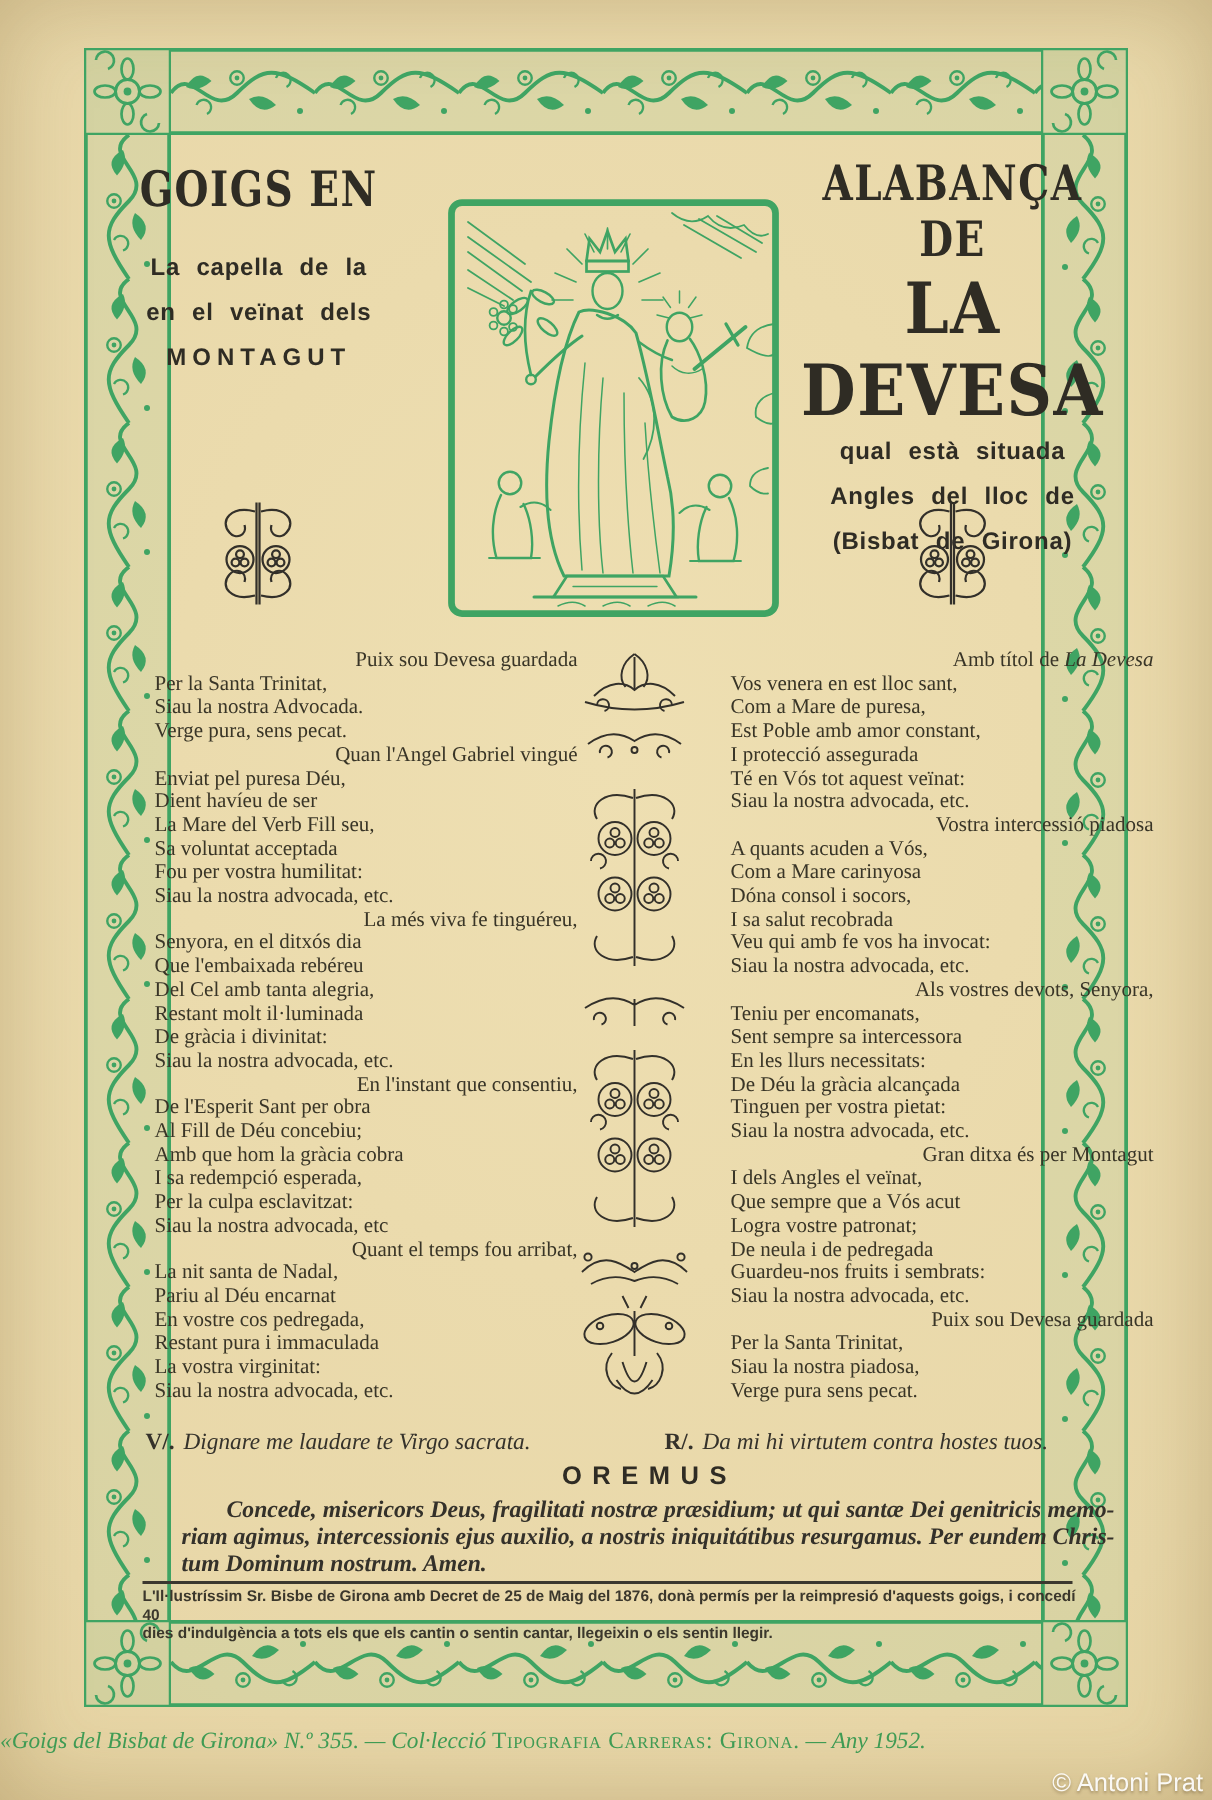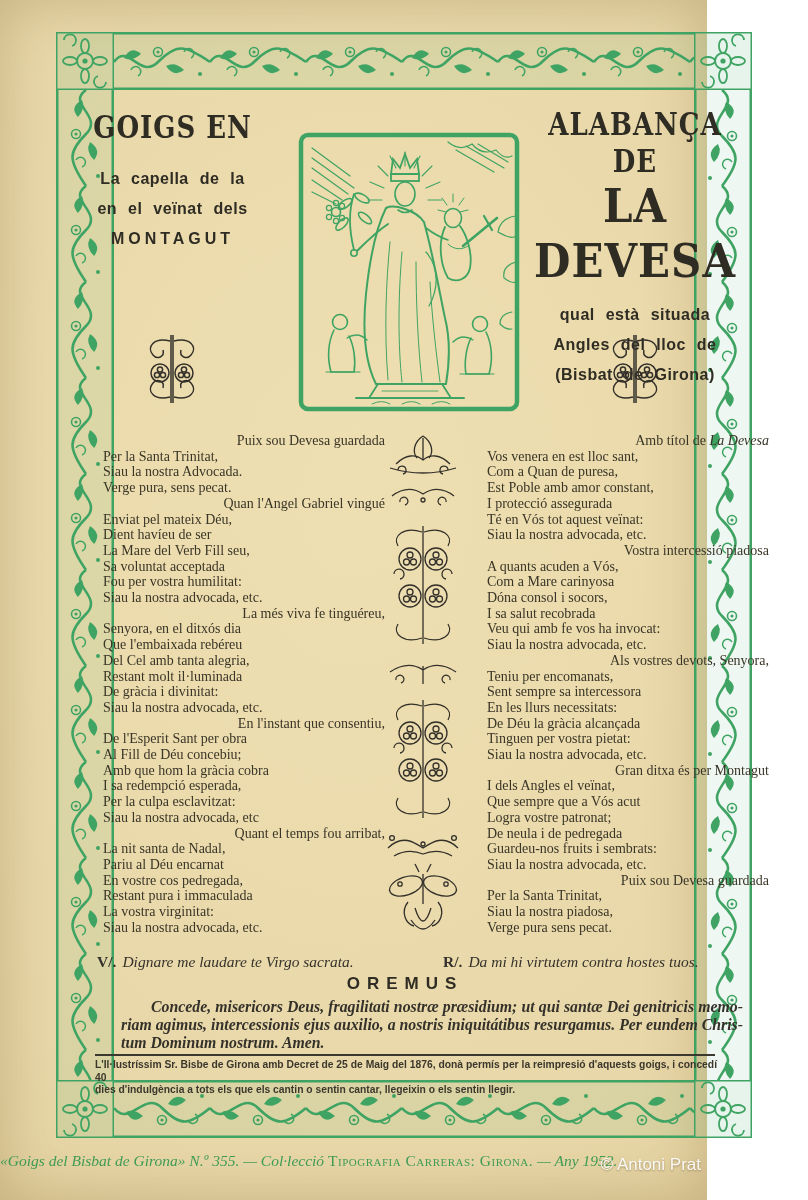--- a/index.html
+++ b/index.html
@@ -1,18 +1,18 @@
 <!DOCTYPE html>
 <html><head>
 <meta charset="utf-8">
 <style>
   html,body{margin:0;padding:0;}
   body{width:808px;height:1200px;overflow:hidden;
        font-family:"Liberation Serif", serif; color:#35322b;}
-  #page{position:relative;width:707px;height:1200px;
+  #page{position:relative;width:808px;height:1200px;
         background:
           radial-gradient(130% 105% at 50% 42%, #eedfb2 0%, #e8d7a8 55%, #e0cc97 88%, #d5bf85 100%);
         box-shadow: inset 0 0 60px rgba(120,90,40,.30);}
   .abs{position:absolute;}
 
   
   .bstrip{position:absolute;}
 
   
   .hblock{position:absolute;text-align:center;color:#2f2c24;}
@@ -26,36 +26,36 @@
   .vcol{position:absolute;font-size:14px;line-height:15.7px;color:#393527;width:282px;}
   .vcol .verse-line{white-space:nowrap;}
   .vcol .stanza-first{text-indent:17px;text-align:right;}
 
   
   .versicle{position:absolute;left:97px;top:953px;width:620px;height:20px;font-size:15.5px;}
   .versicle i{font-style:italic;margin-top:14px;}
   .vlab{font-style:normal;font-weight:bold;margin-right:6px;}
   .rgroup{position:absolute;left:346px;top:0;}
   .oremus{position:absolute;left:115px;top:974px;width:580px;text-align:center;
-    font-family:"Liberation Sans", sans-serif;font-weight:bold;font-size:17px;letter-spacing:7px;color:#2f2c24;}
+    font-family:"Liberation Sans", sans-serif;font-weight:bold;font-size:17px;letter-spacing:7px;color:#2f2c24;padding-left:28px;}
   .prayer{position:absolute;left:95px;top:998px;width:622px;font-size:15.8px;line-height:17.8px;
     font-style:italic;font-weight:bold;color:#34312a;margin-left:26px;}
   .prayer .gen-line:first-child{text-indent:30px;}
   .prayer .gen-line:not(:last-child){text-align:justify;text-align-last:justify;}
   .rule{position:absolute;left:95px;top:1054px;width:620px;height:2px;background:#3b382f;}
   .indult{position:absolute;left:95px;top:1059px;width:622px;
     font-family:"Liberation Sans", sans-serif;font-weight:bold;font-size:10.3px;line-height:12.6px;color:#3b372c;}
   .indult .gen-line:not(:last-child){text-align:justify;text-align-last:justify;}
 
   
   .footer{position:absolute;left:0;top:1152px;width:808px;text-align:left;
     font-size:15.5px;color:#3f9b54;}
   .footer .it{font-style:italic;}
   .footer .sc{font-variant:small-caps;font-style:normal;letter-spacing:.5px;}
-  .watermark{position:absolute;right:6px;top:1155px;font-family:"Liberation Sans", sans-serif;
+  .watermark{position:absolute;right:6px;top:1179px;font-family:"Liberation Sans", sans-serif;
     font-size:17px;color:rgba(255,255,255,.92);text-shadow:0 1px 2px rgba(90,70,40,.45);}
 </style>
 </head>
 <body>
 
 <div id="page">
 
   <svg class="bstrip" style="left:114px;top:32px;" width="580" height="58" viewBox="0 0 580 58">
     <defs>
       <pattern id="vhT" width="96" height="58" patternUnits="userSpaceOnUse">
@@ -187,21 +187,21 @@
     <div class="h-sub" style="margin-top:22px;">
       <div>La capella de la</div>
       <div>en el veïnat dels</div>
       <div style="letter-spacing:4px;">MONTAGUT</div>
     </div>
   </div>
 
   <div class="hblock" style="left:532px;top:112px;width:206px;">
     <div class="h-small-caps">ALABANÇA DE</div>
     <div class="h-big" style="font-size:42px;margin-top:6px;letter-spacing:1px;transform:scaleY(1.12);transform-origin:top center;">LA DEVESA</div>
-    <div class="h-sub" style="margin-top:24px;">
+    <div class="h-sub" style="margin-top:11px;">
       <div>qual està situada</div>
       <div>Angles del lloc de</div>
       <div>(Bisbat de Girona)</div>
     </div>
   </div>
 
   <svg class="abs" style="left:298px;top:132px;" width="222" height="280" viewBox="0 0 222 280">
     <g stroke="#3fa463" fill="none" stroke-width="1.6" stroke-linecap="round">
       <rect x="3" y="3" width="216" height="274" rx="7" stroke-width="4.5"></rect>
 
@@ -302,21 +302,21 @@
       <use href="#frhalf" transform="translate(64,0) scale(-1,1)"></use>
     </g>
   </svg>
 
   <div class="vcol" style="left:103px;top:433px;">
       <div class="verse-line stanza-first">Puix sou Devesa guardada</div>
       <div class="verse-line">Per la Santa Trinitat,</div>
       <div class="verse-line">Siau la nostra Advocada.</div>
       <div class="verse-line">Verge pura, sens pecat.</div>
       <div class="verse-line stanza-first">Quan l'Angel Gabriel vingué</div>
-      <div class="verse-line">Enviat pel mateix Déu,</div>
+      <div class="verse-line">Enviat pel puresa Déu,</div>
       <div class="verse-line">Dient havíeu de ser</div>
       <div class="verse-line">La Mare del Verb Fill seu,</div>
       <div class="verse-line">Sa voluntat acceptada</div>
       <div class="verse-line">Fou per vostra humilitat:</div>
       <div class="verse-line">Siau la nostra advocada, etc.</div>
       <div class="verse-line stanza-first">La més viva fe tinguéreu,</div>
       <div class="verse-line">Senyora, en el ditxós dia</div>
       <div class="verse-line">Que l'embaixada rebéreu</div>
       <div class="verse-line">Del Cel amb tanta alegria,</div>
       <div class="verse-line">Restant molt il·luminada</div>
@@ -333,21 +333,21 @@
       <div class="verse-line">La nit santa de Nadal,</div>
       <div class="verse-line">Pariu al Déu encarnat</div>
       <div class="verse-line">En vostre cos pedregada,</div>
       <div class="verse-line">Restant pura i immaculada</div>
       <div class="verse-line">La vostra virginitat:</div>
       <div class="verse-line">Siau la nostra advocada, etc.</div>
     </div>
   <div class="vcol" style="left:487px;top:433px;">
       <div class="verse-line stanza-first">Amb títol de <i>La Devesa</i></div>
       <div class="verse-line">Vos venera en est lloc sant,</div>
-      <div class="verse-line">Com a Quan de puresa,</div>
+      <div class="verse-line">Com a Mare de puresa,</div>
       <div class="verse-line">Est Poble amb amor constant,</div>
       <div class="verse-line">I protecció assegurada</div>
       <div class="verse-line">Té en Vós tot aquest veïnat:</div>
       <div class="verse-line">Siau la nostra advocada, etc.</div>
       <div class="verse-line stanza-first">Vostra intercessió piadosa</div>
       <div class="verse-line">A quants acuden a Vós,</div>
       <div class="verse-line">Com a Mare carinyosa</div>
       <div class="verse-line">Dóna consol i socors,</div>
       <div class="verse-line">I sa salut recobrada</div>
       <div class="verse-line">Veu qui amb fe vos ha invocat:</div>

